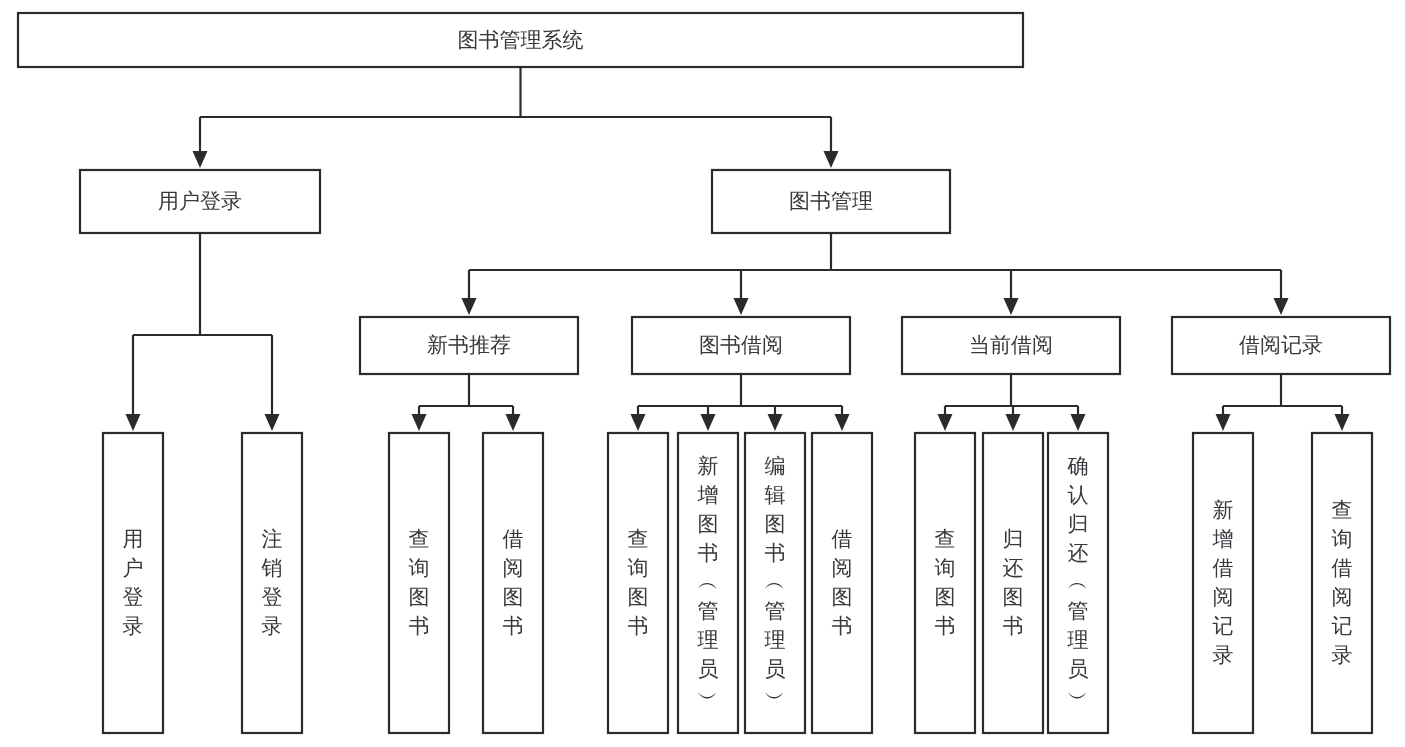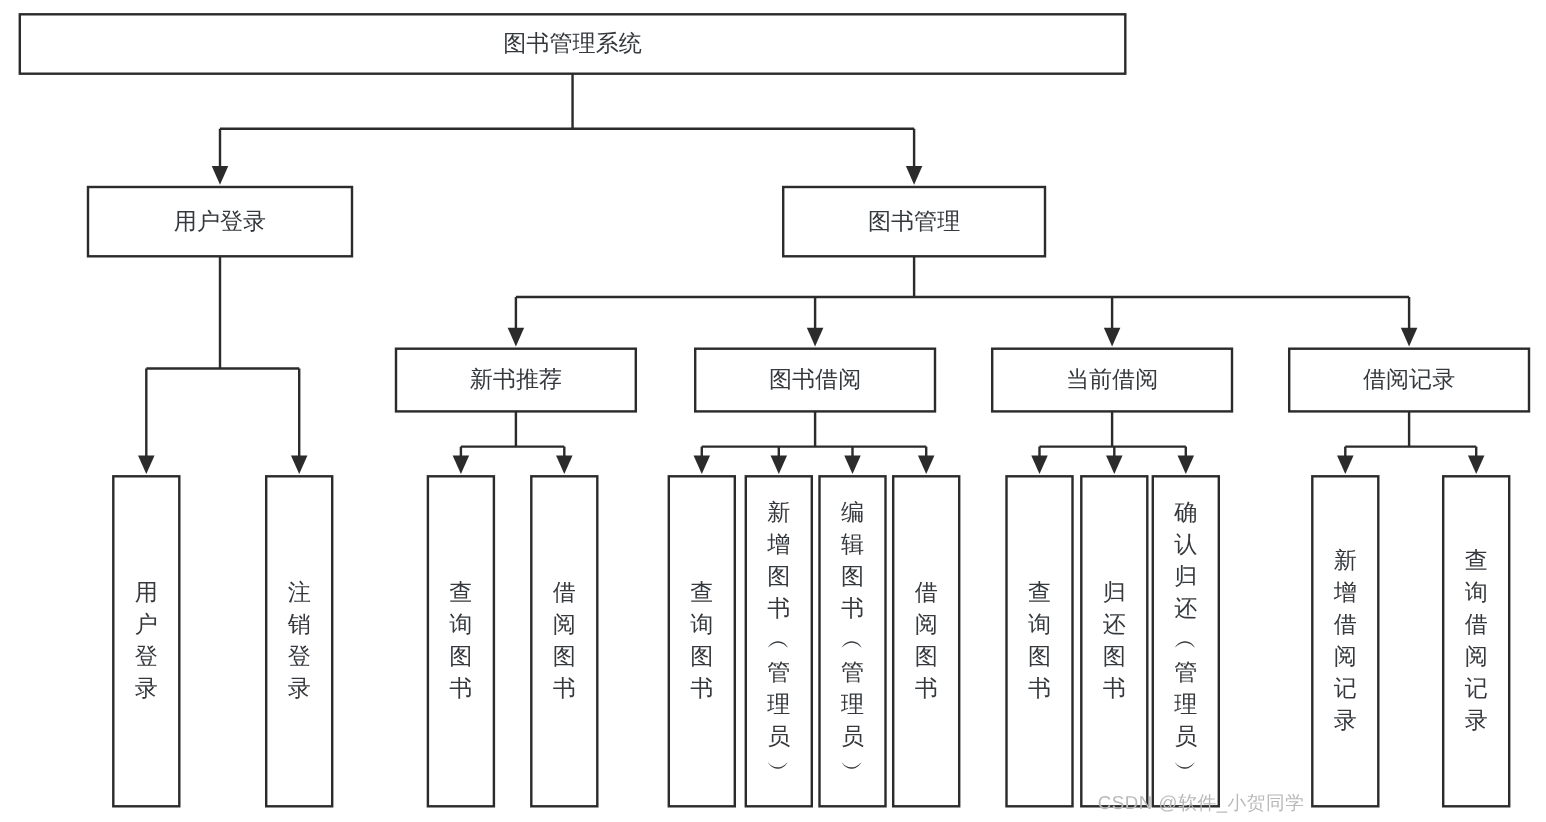--- a/index.html
+++ b/index.html
@@ -204,14 +204,13 @@
         <g>
           <rect x="1193" y="433" width="60" height="300" class="node-box"></rect>
           <text x="1223" y="516.5" class="node-label-v"><tspan x="1223" dy="0">新</tspan><tspan x="1223" dy="29">增</tspan><tspan x="1223" dy="29">借</tspan><tspan x="1223" dy="29">阅</tspan><tspan x="1223" dy="29">记</tspan><tspan x="1223" dy="29">录</tspan></text>
         </g>
         <g>
           <rect x="1312" y="433" width="60" height="300" class="node-box"></rect>
           <text x="1342" y="516.5" class="node-label-v"><tspan x="1342" dy="0">查</tspan><tspan x="1342" dy="29">询</tspan><tspan x="1342" dy="29">借</tspan><tspan x="1342" dy="29">阅</tspan><tspan x="1342" dy="29">记</tspan><tspan x="1342" dy="29">录</tspan></text>
         </g>
       </g>
   </svg>
-  <div class="watermark">CSDN @软件_小贺同学</div>
 </div>
 
 </body></html>

